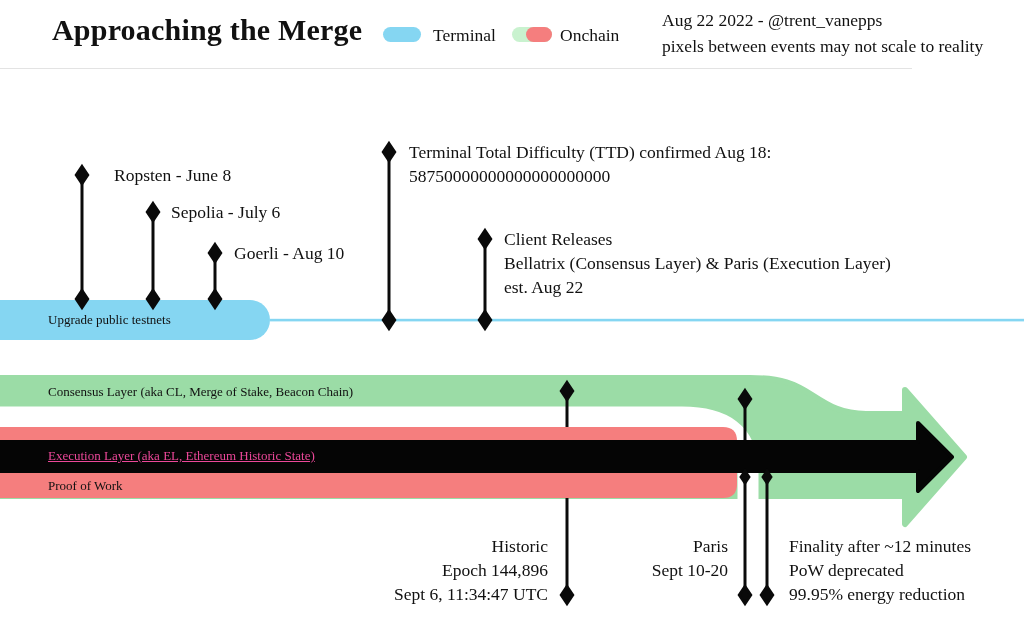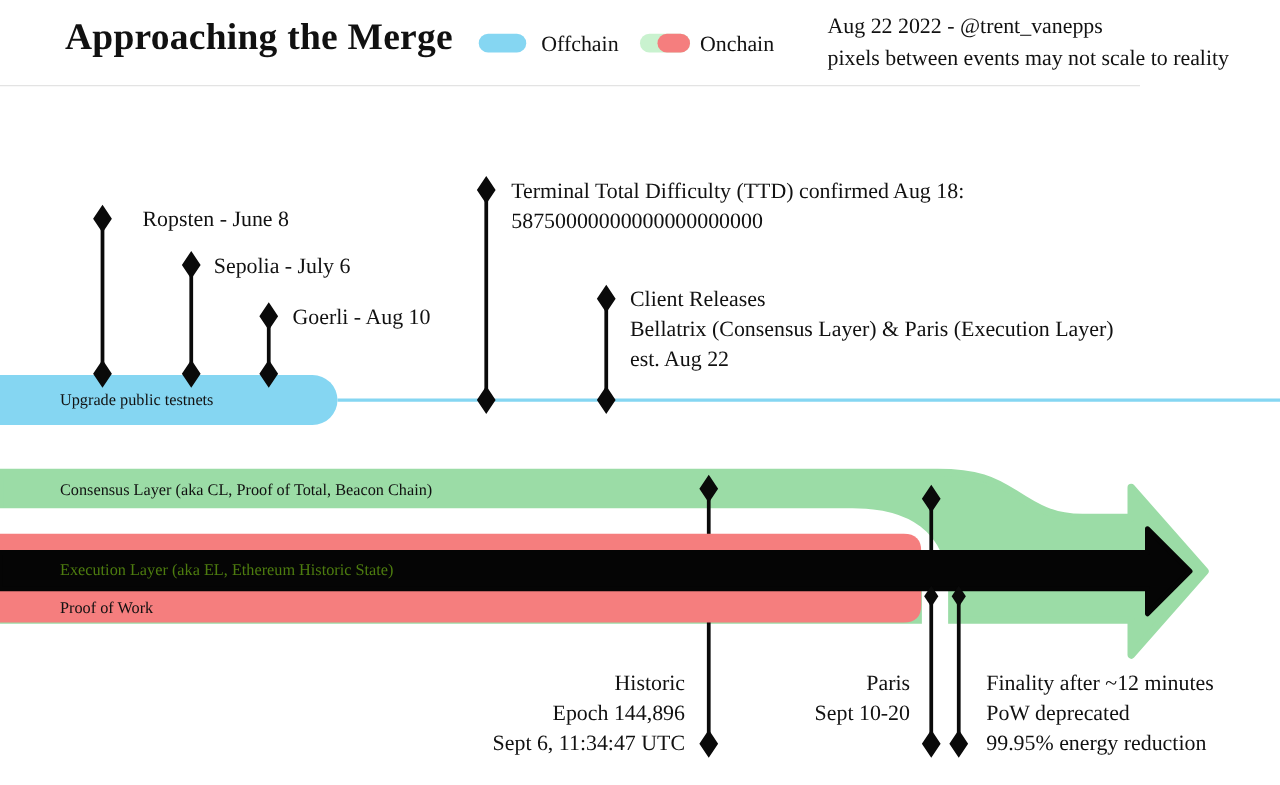--- a/index.html
+++ b/index.html
@@ -15,21 +15,21 @@
   
   #header { position:absolute; left:0; top:0; width:912px; height:69px; background:#fff; border-bottom:1px solid #e3e3e3; }
   #title { position:absolute; left:52px; top:13px; font-size:30px; font-weight:bold; letter-spacing:.2px; white-space:nowrap; }
   .pill { position:absolute; border-radius:8px; }
   #offchain-pill { left:383px; top:27px; width:38px; height:15px; background:#85d6f2; }
   #onchain-pill { left:512px; top:27px; width:40px; height:15px; background:#c9f2cf; border-radius:8px; }
   #onchain-pill-red { position:absolute; left:14px; top:0; width:26px; height:15px; background:#f57e7e; border-radius:8px; }
   #offchain-label { left:433px; top:23px; }
   #onchain-label { left:560px; top:23px; }
   #note { left:662px; top:7px; line-height:26px; }
-  .exec-lbl { color:#4d7c0f; }
+  .exec-lbl { color:#ec4899;text-decoration:underline; }
 </style>
 </head>
 <body>
 
 <div id="stage">
 
   <svg id="diagram-svg" width="1024" height="628" viewBox="0 0 1024 628">
     <defs>
       <polygon id="dmnd" points="0,-8.5 5.7,0 0,8.5 -5.7,0"></polygon>
     </defs>
@@ -76,21 +76,21 @@
 
     <g fill="#0a0a0a">
       <use href="#dmnd" x="745" y="477"></use>
       <use href="#dmnd" x="767" y="477"></use>
     </g>
   </svg>
 
   <div id="header">
     <div id="title">Approaching the Merge</div>
     <div id="offchain-pill" class="pill"></div>
-    <div id="offchain-label" class="lbl">Offchain</div>
+    <div id="offchain-label" class="lbl">Terminal</div>
     <div id="onchain-pill" class="pill">
       <div id="onchain-pill-red"></div>
     </div>
     <div id="onchain-label" class="lbl">Onchain</div>
     <div id="note" class="lbl">
       <div>Aug 22 2022 - @trent_vanepps</div>
       <div>pixels between events may not scale to reality</div>
     </div>
   </div>
 
@@ -103,21 +103,21 @@
     <div>58750000000000000000000</div>
   </div>
 
   <div class="lbl" style="left:504px; top:227px;">
     <div>Client Releases</div>
     <div>Bellatrix (Consensus Layer) &amp; Paris (Execution Layer)</div>
     <div>est. Aug 22</div>
   </div>
 
   <div class="lbl band-lbl" style="left:48px; top:308px;">Upgrade public testnets</div>
-  <div class="lbl band-lbl" style="left:48px; top:380px;">Consensus Layer (aka CL, Proof of Total, Beacon Chain)</div>
+  <div class="lbl band-lbl" style="left:48px; top:380px;">Consensus Layer (aka CL, Merge of Stake, Beacon Chain)</div>
   <div class="lbl band-lbl exec-lbl" style="left:48px; top:444px;">Execution Layer (aka EL, Ethereum Historic State)</div>
   <div class="lbl band-lbl" style="left:48px; top:474px;">Proof of Work</div>
 
   <div class="lbl right" style="left:298px; top:534px; width:250px;">
     <div>Historic</div>
     <div>Epoch 144,896</div>
     <div>Sept 6, 11:34:47 UTC</div>
   </div>
 
   <div class="lbl right" style="left:558px; top:534px; width:170px;">

